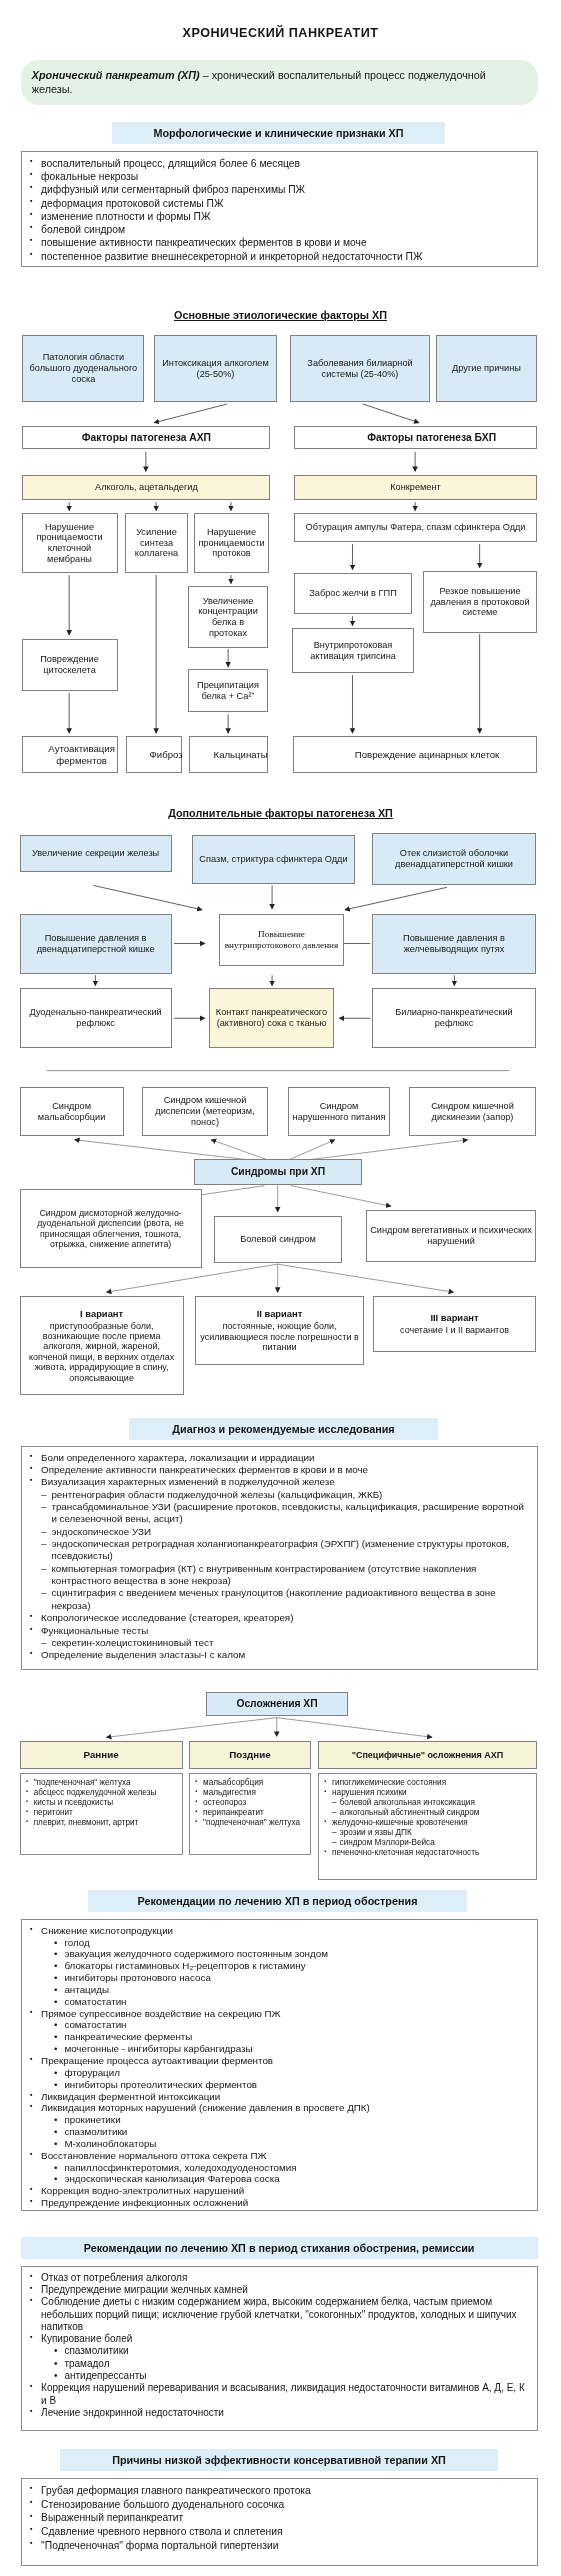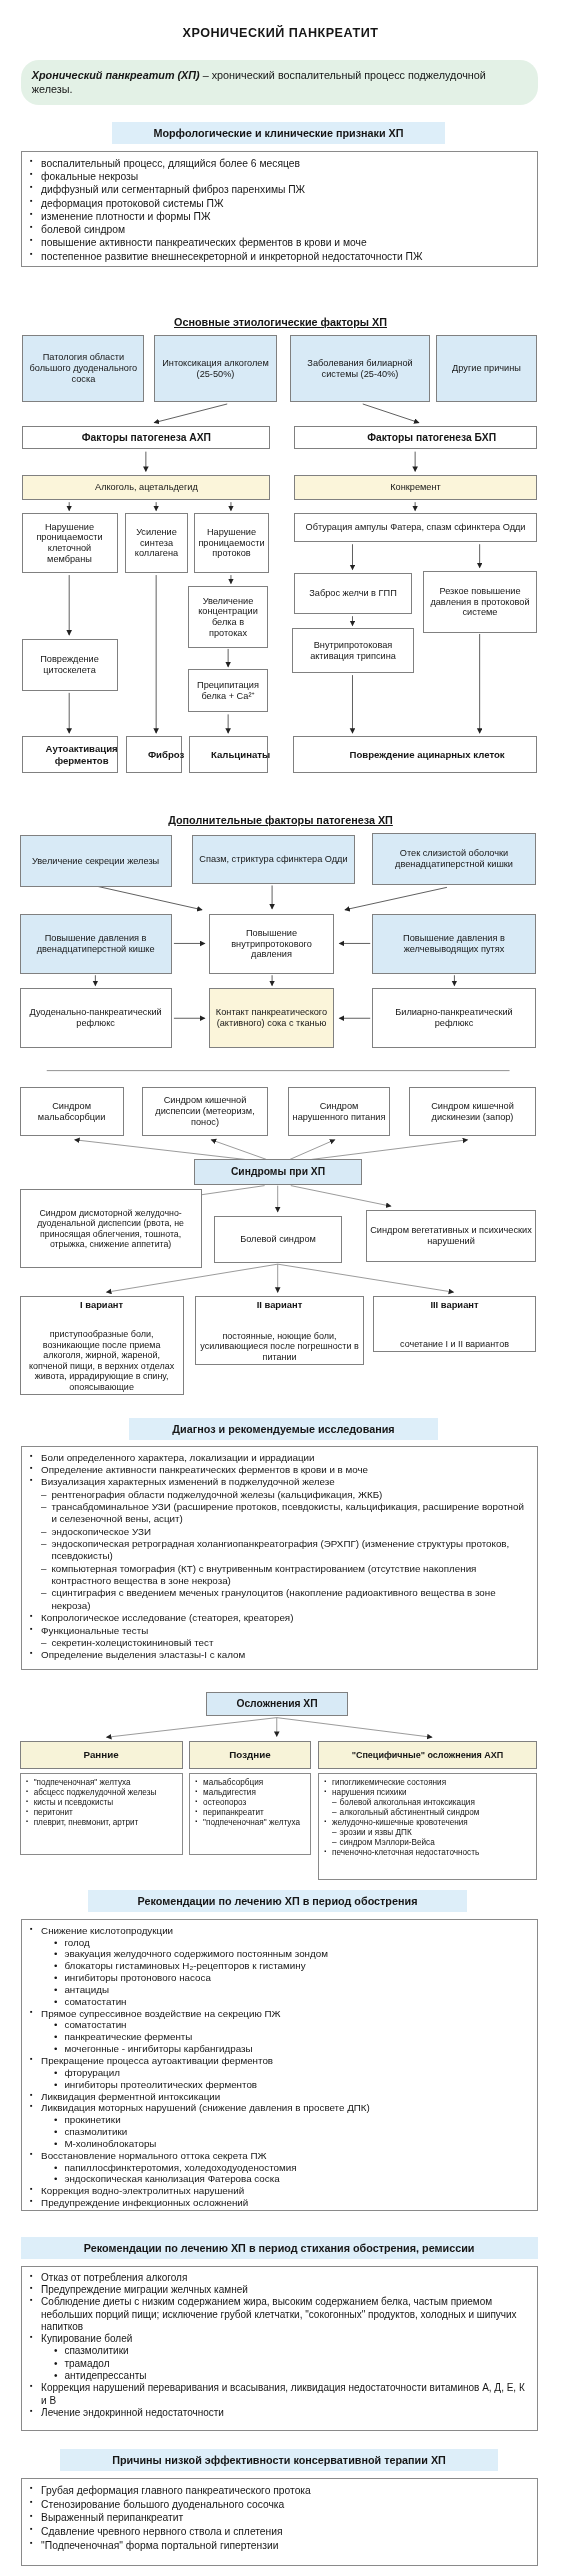--- a/index.html
+++ b/index.html
@@ -17,21 +17,21 @@
     font-size:10.8px;line-height:1.35;border-radius:18px;
   }
   .intro .term{font-weight:bold;font-style:italic;}
   .sec-hdr{
     position:absolute;background:#ddeef9;box-sizing:border-box;
     font-weight:bold;font-size:10.8px;text-align:center;
     display:flex;align-items:center;justify-content:center;padding:1.9px 5.6px;
   }
   .u-hdr{
     position:absolute;left:0;width:561px;text-align:center;
-    font-weight:bold;font-size:10.8px;text-decoration:underline;margin-top:7px;
+    font-weight:bold;font-size:10.8px;text-decoration:underline;
   }
   .listbox{
     position:absolute;box-sizing:border-box;border:0.9px solid #8a8a8a;
     background:#fff;padding:4.7px 7.5px 3.7px 7.5px;font-size:10px;line-height:1.3;
   }
   .listbox.small{padding:3.7px 3.7px 2.8px 4.7px;font-size:8.2px;line-height:1.22;}
   .li{position:relative;}
   .li.l0{padding-left:12px;}
   .li.l0::before{content:"\25AA";position:absolute;left:0.9px;top:-0.9px;font-size:7.5px;}
   .li.l1{margin-left:12px;padding-left:10.3px;}
@@ -42,23 +42,23 @@
   .listbox.small .li.l0::before{font-size:5.6px;left:0.9px;top:0;}
   .listbox.small .li.l1{margin-left:8.4px;padding-left:7.5px;}
   .node{
     position:absolute;box-sizing:border-box;border:0.9px solid #808080;background:#fff;
     display:flex;align-items:center;justify-content:center;text-align:center;
     font-size:9.2px;line-height:1.16;padding:1.9px 2.8px;
   }
   .node.blue{background:#d8eaf6;}
   .node.yellow{background:#fbf5da;}
   .node.cat{background:#f7f3d8;font-weight:bold;font-size:9.8px;}
-  .node.b{font-weight:bold;font-size:9.6px;padding-left:27px;}
+  .node.b{font-weight:normal;font-size:9.6px;padding-left:27px;}
   .node.hdrbox{font-weight:bold;font-size:10.3px;}
-  .variant{flex-direction:column;justify-content:space-between;padding-top:2.8px;font-size:9px;}
+  .variant{flex-direction:column;justify-content:center;padding-top:2.8px;font-size:9px;}
   .variant .v-title{font-weight:bold;font-size:9.4px;margin-bottom:0.9px;}
   svg.wires{position:absolute;left:0;top:0;pointer-events:none;}
 </style>
 </head>
 <body>
 
 <div class="canvas">
 
   <svg class="wires" width="561" height="2576" viewBox="0 0 600 2755">
     <defs>
@@ -162,26 +162,26 @@
   <div class="node" style="left:292px;top:628px;width:122px;height:45px;">Внутрипротоковая активация трипсина</div>
   <div class="node" style="left:188px;top:669px;width:80px;height:43px;">Преципитация белка + Са²⁺</div>
 
   <div class="node b" style="left:21.5px;top:736px;width:96px;height:37px;">Аутоактивация ферментов</div>
   <div class="node b" style="left:126px;top:736px;width:56px;height:37px;">Фиброз</div>
   <div class="node b" style="left:189px;top:736px;width:79px;height:37px;">Кальцинаты</div>
   <div class="node b" style="left:293px;top:736px;width:244px;height:37px;">Повреждение ацинарных клеток</div>
 
   <div class="u-hdr" style="top:807px;">Дополнительные факторы патогенеза ХП</div>
 
-  <div class="node blue" style="left:19.6px;top:835px;width:152px;height:52px;">Увеличение секреции железы</div>
+  <div class="node blue" style="left:19.6px;top:835px;width:152px;height:37px;">Увеличение секреции железы</div>
   <div class="node blue" style="left:192px;top:835px;width:163px;height:49px;">Спазм, стриктура сфинктера Одди</div>
   <div class="node blue" style="left:372px;top:833px;width:164px;height:52px;">Отек слизистой оболочки двенадцатиперстной кишки</div>
 
   <div class="node blue" style="left:19.6px;top:914px;width:152px;height:60px;">Повышение давления в двенадцатиперстной кишке</div>
-  <div class="node" style="left:209px;top:914px;width:125px;height:60px;">Повышение внутрипротокового давления</div>
+  <div class="node" style="left:219px;top:914px;width:125px;height:52px;font-family:Liberation Serif, serif;">Повышение внутрипротокового давления</div>
   <div class="node blue" style="left:372px;top:914px;width:164px;height:60px;">Повышение давления в желчевыводящих путях</div>
 
   <div class="node" style="left:19.6px;top:988px;width:152px;height:60px;">Дуоденально-панкреатический рефлюкс</div>
   <div class="node yellow" style="left:209px;top:988px;width:125px;height:60px;">Контакт панкреатического (активного) сока с тканью</div>
   <div class="node" style="left:372px;top:988px;width:164px;height:60px;">Билиарно-панкреатический рефлюкс</div>
 
   <div class="node" style="left:19.6px;top:1087px;width:104px;height:49px;">Синдром мальабсорбции</div>
   <div class="node" style="left:142px;top:1087px;width:126px;height:49px;">Синдром кишечной диспепсии (метеоризм, понос)</div>
   <div class="node" style="left:288px;top:1087px;width:102px;height:49px;">Синдром нарушенного питания</div>
   <div class="node" style="left:409px;top:1087px;width:127px;height:49px;">Синдром кишечной дискинезии (запор)</div>

